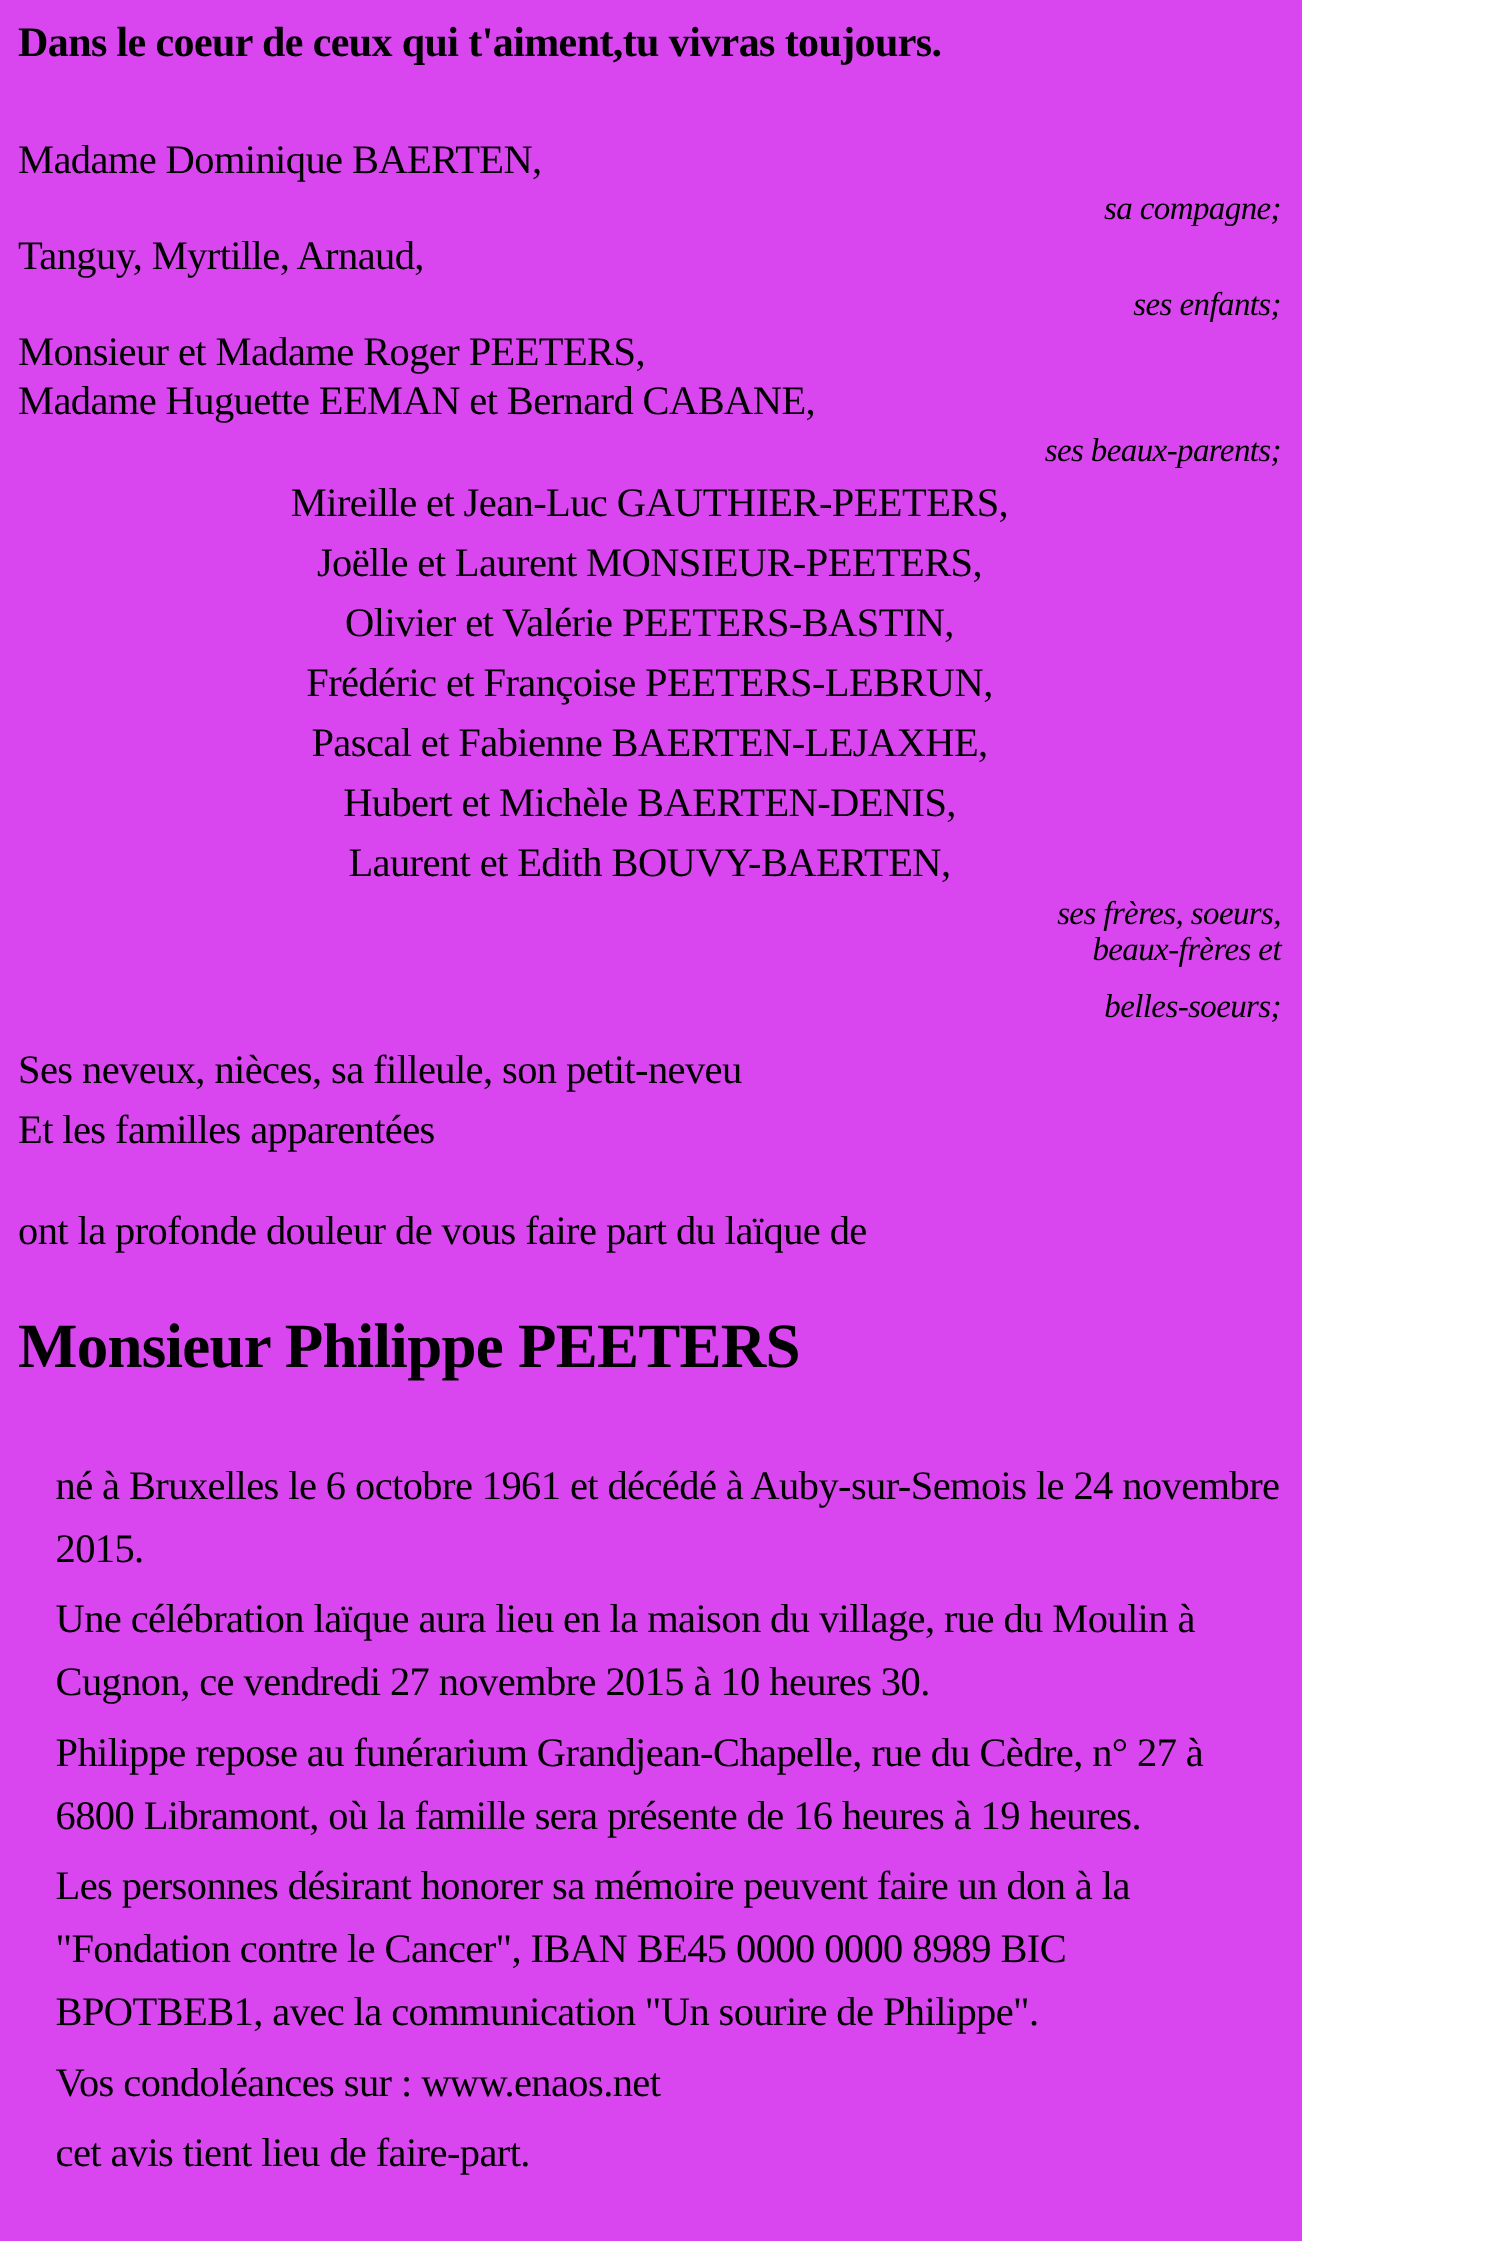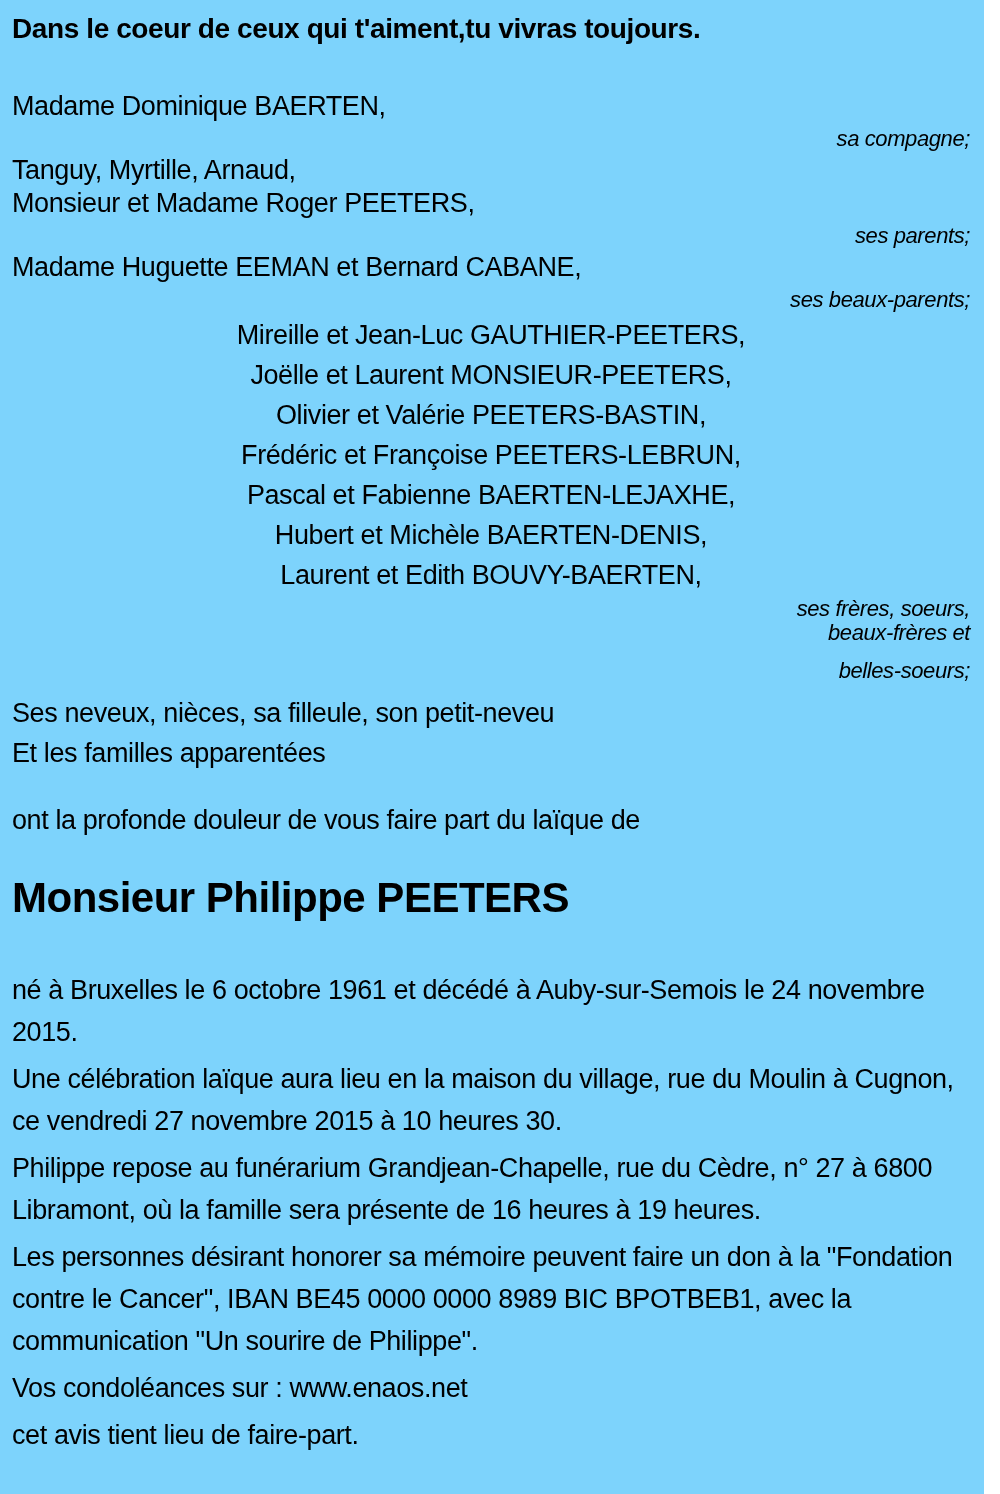--- a/index.html
+++ b/index.html
@@ -1,23 +1,23 @@
 <!DOCTYPE html>
 <html><head>
 <meta charset="utf-8">
 <style>
   * { margin: 0; padding: 0; box-sizing: border-box; }
   html, body { background: #ffffff; }
   .page {
     position: relative;
-    width: 984px;
+    width: 868px;
     height: 1494px;
-    background: #7dd3fc;
+    background: #d946ef;
     color: #000000;
-    font-family: Liberation Sans, sans-serif;
+    font-family: Liberation Serif, serif;
     padding: 12px 14px 0 12px;
     overflow: hidden;
     letter-spacing: -0.4px;
   }
   .epigraph {
     font-weight: 700;
     font-size: 28px;
     line-height: 34px;
     margin-bottom: 44px;
   }
@@ -49,46 +49,46 @@
     line-height: 34px;
     margin-top: 30px;
   }
   .deceased-name {
     font-size: 42px;
     font-weight: 700;
     line-height: 46px;
     margin-top: 38px;
     letter-spacing: -0.5px;
   }
-  .body-block { margin-top: 48px; }
+  .body-block { margin-top: 48px; margin-left: 25px; }
   .body-block p {
     font-size: 27px;
     line-height: 42px;
     margin-bottom: 5px;
   }
 </style>
 </head>
 <body>
 
 <div class="page">
 
   <p class="epigraph">Dans le coeur de ceux qui t'aiment,tu vivras toujours.</p>
 
   <div class="entry">
     <p class="name">Madame Dominique BAERTEN,</p>
     <p class="relation">sa compagne;</p>
   </div>
 
   <div class="entry">
     <p class="name">Tanguy, Myrtille, Arnaud,</p>
+    <p class="relation">ses enfants;</p>
   </div>
 
   <div class="entry">
     <p class="name">Monsieur et Madame Roger PEETERS,</p>
-    <p class="relation">ses parents;</p>
   </div>
 
   <div class="entry">
     <p class="name">Madame Huguette EEMAN et Bernard CABANE,</p>
     <p class="relation">ses beaux-parents;</p>
   </div>
 
   <div class="entry">
     <p class="sibling-name">Mireille et Jean-Luc GAUTHIER-PEETERS,</p>
     <p class="sibling-name">Joëlle et Laurent MONSIEUR-PEETERS,</p>

